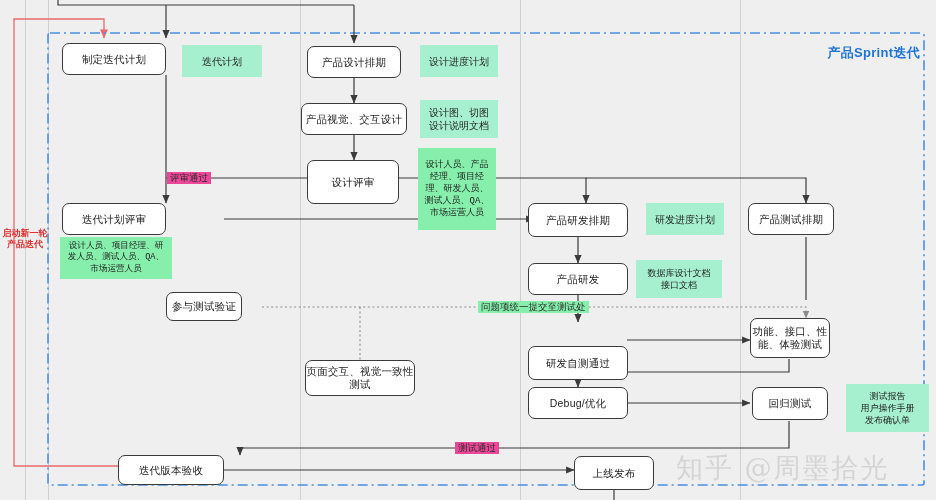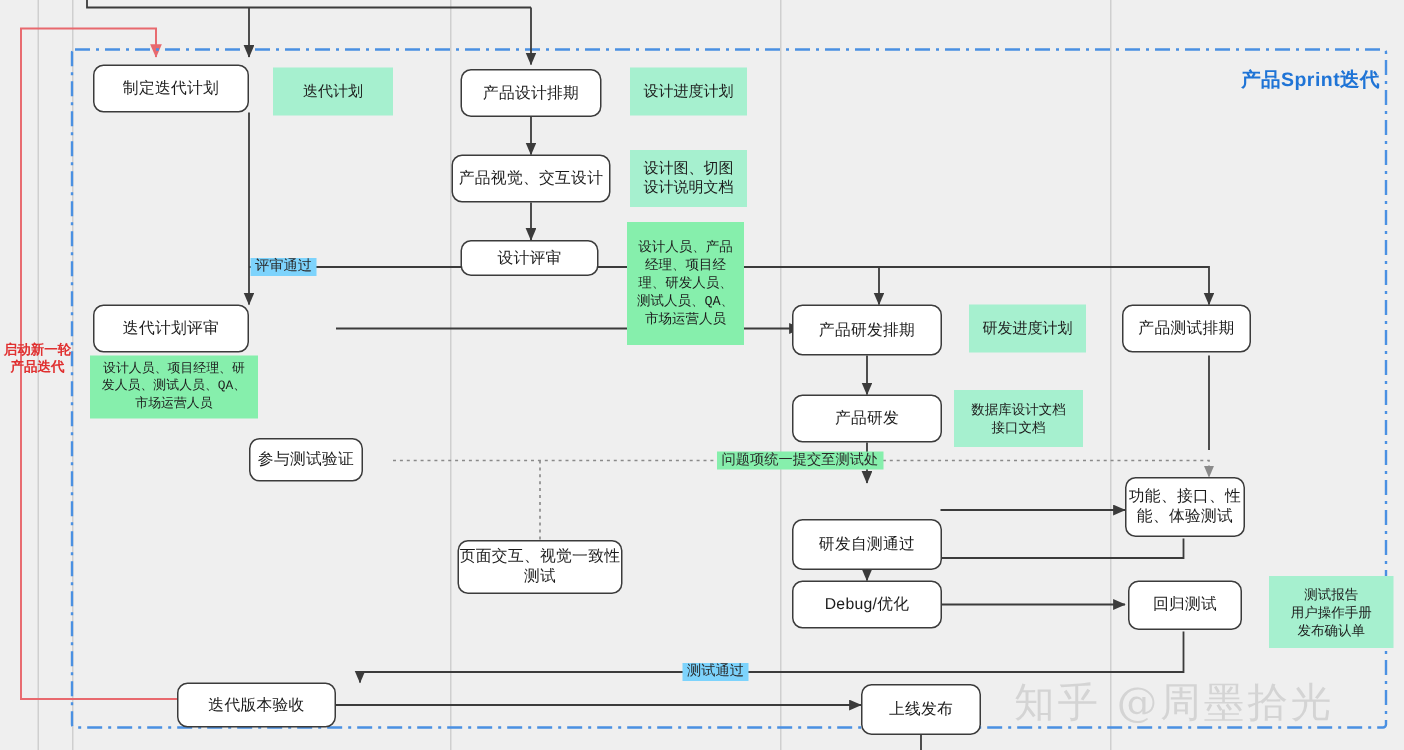--- a/index.html
+++ b/index.html
@@ -16,21 +16,21 @@
   }
   .note{
     position:absolute;box-sizing:border-box;
     display:flex;align-items:center;justify-content:center;text-align:center;
     font-size:10px;line-height:13px;color:#1d1d1d;padding:12px 4px;
   }
   .note.green{background:#a6f0cf;}
   .note.yellow{background:#86efac;font-family:Liberation Mono, monospace;}
 
   .edgelabel{
-    position:absolute;background:#7dd3fc;padding:0 3px;
+    position:absolute;background:#ec4899;padding:0 3px;
     font-size:9.5px;color:#2a2a2a;line-height:12px;white-space:nowrap;
   }
   .edgelabel.dotted{background:#86efac;}
 
   .swim-title{
     position:absolute;font-size:13px;font-weight:bold;color:#1f74d6;
     letter-spacing:.3px;white-space:nowrap;
   }
   .red-label{
     position:absolute;font-size:9px;font-weight:bold;color:#e03030;
@@ -136,21 +136,21 @@
   </div>
 
   <div class="node" style="left:307px;top:46px;width:94px;height:32px;">
     <span>产品设计排期</span>
   </div>
 
   <div class="node" style="left:301px;top:103px;width:106px;height:32px;">
     <span>产品视觉、交互设计</span>
   </div>
 
-  <div class="node" style="left:307px;top:160px;width:92px;height:24px;">
+  <div class="node" style="left:307px;top:160px;width:92px;height:44px;">
     <span>设计评审</span>
   </div>
 
   <div class="node" style="left:166px;top:292px;width:76px;height:29px;">
     <span>参与测试验证</span>
   </div>
 
   <div class="node" style="left:305px;top:360px;width:110px;height:36px;white-space:pre-line;">
     <span>页面交互、视觉一致性
 测试</span>

